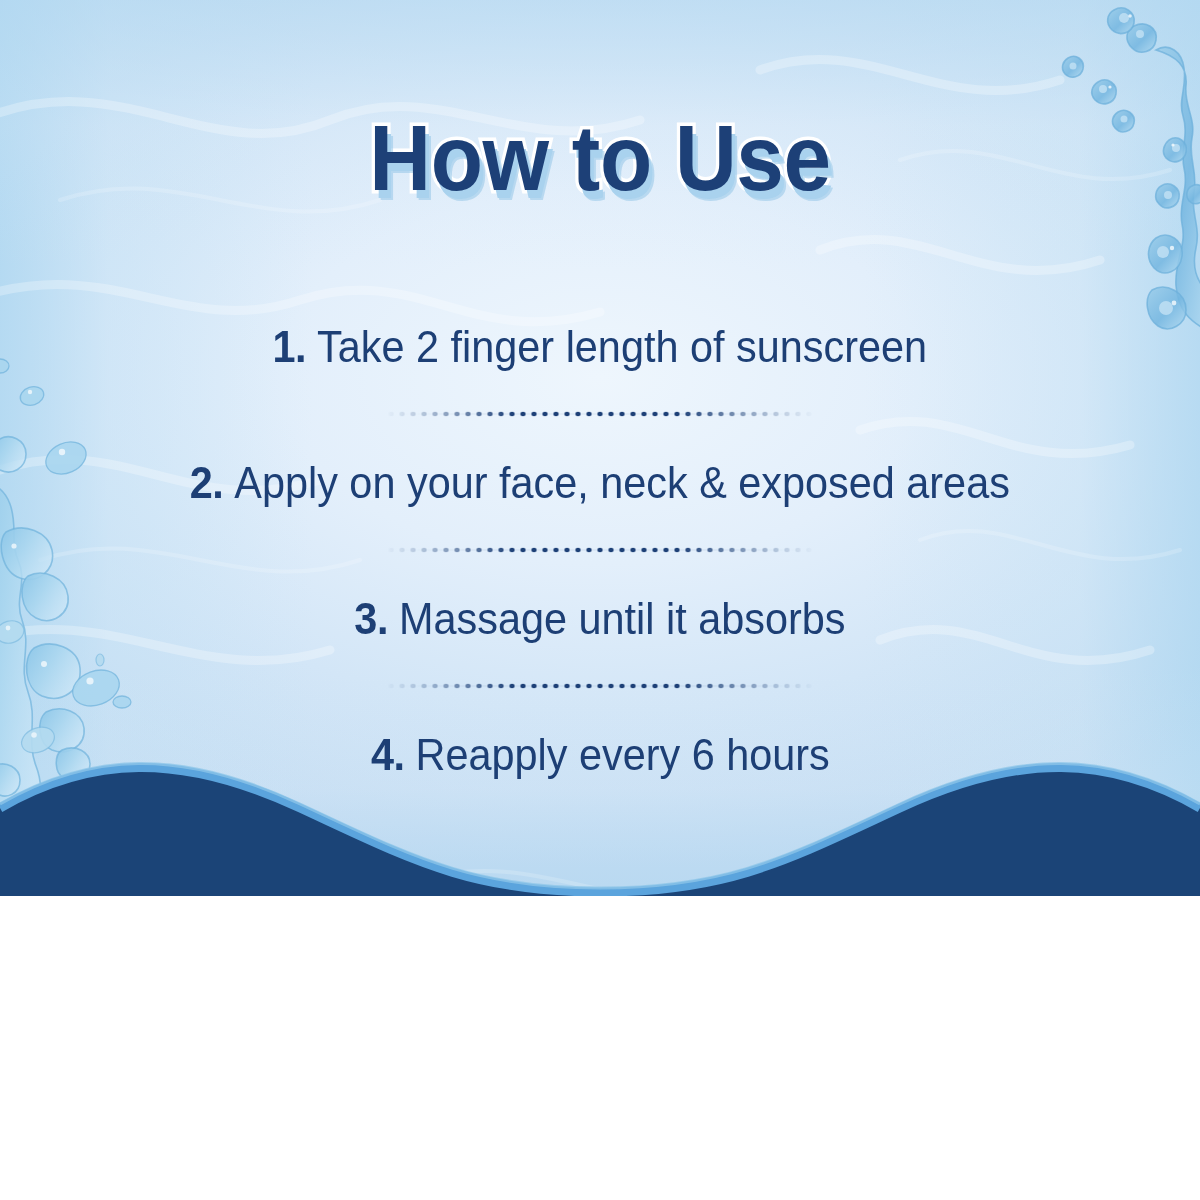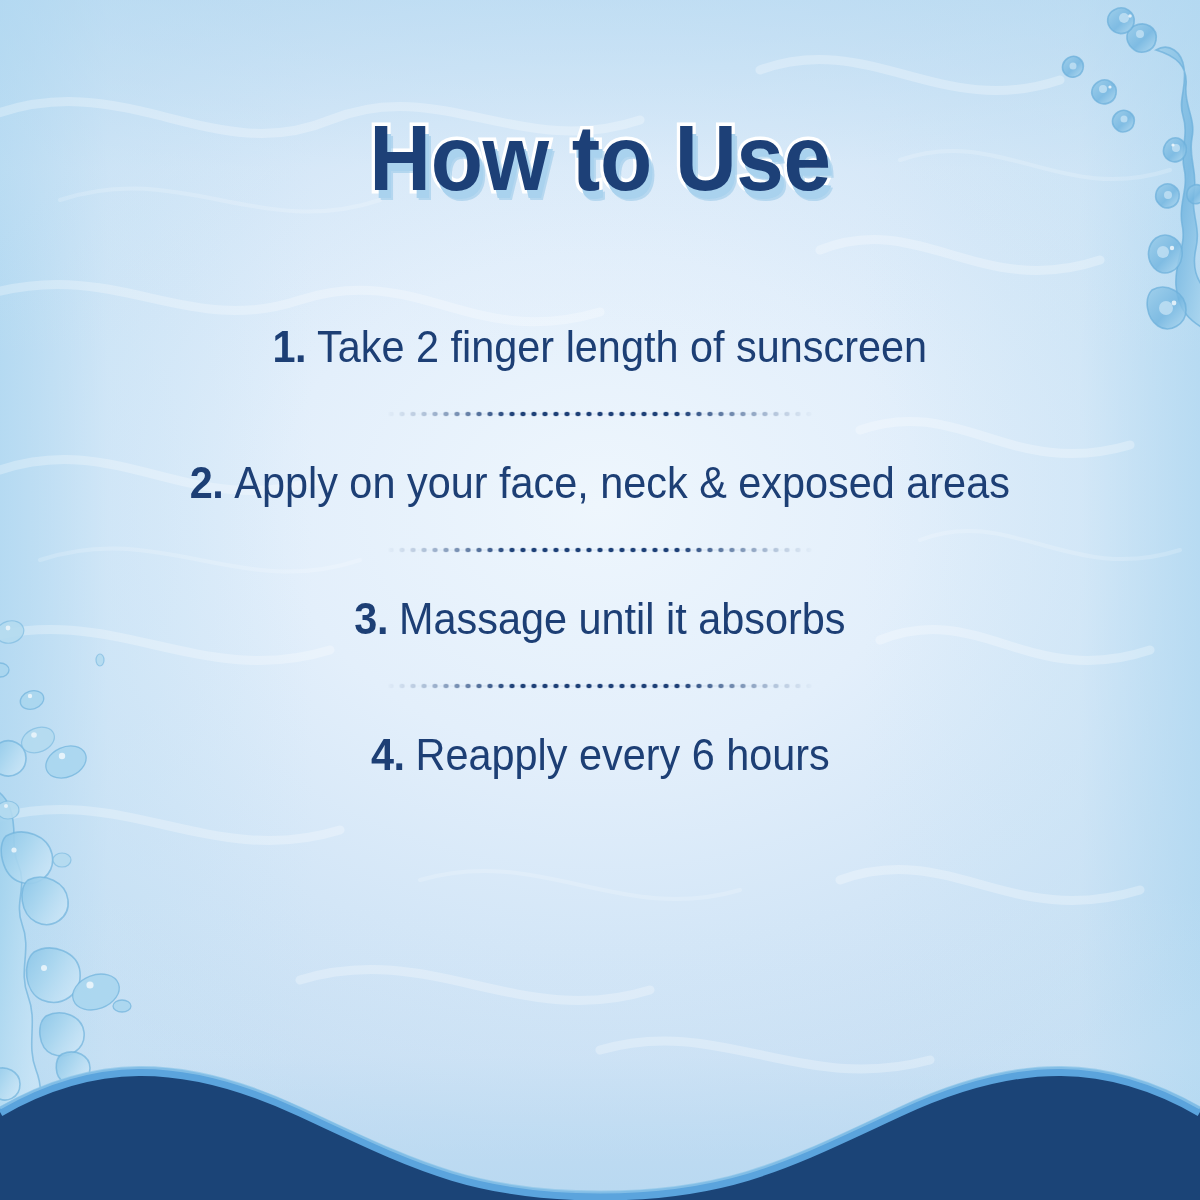--- a/index.html
+++ b/index.html
@@ -3,21 +3,21 @@
 <meta charset="utf-8">
 <style>
   html, body {
     margin: 0;
     padding: 0;
     background: #ffffff;
   }
   #poster {
     position: relative;
     width: 1200px;
-    height: 1200px;
+    height: 896px;
     overflow: hidden;
     font-family: "Liberation Sans", "DejaVu Sans", sans-serif;
     background: #f97316;
   }
 
   
   .bg-base {
     position: absolute;
     inset: 0;
     background:

